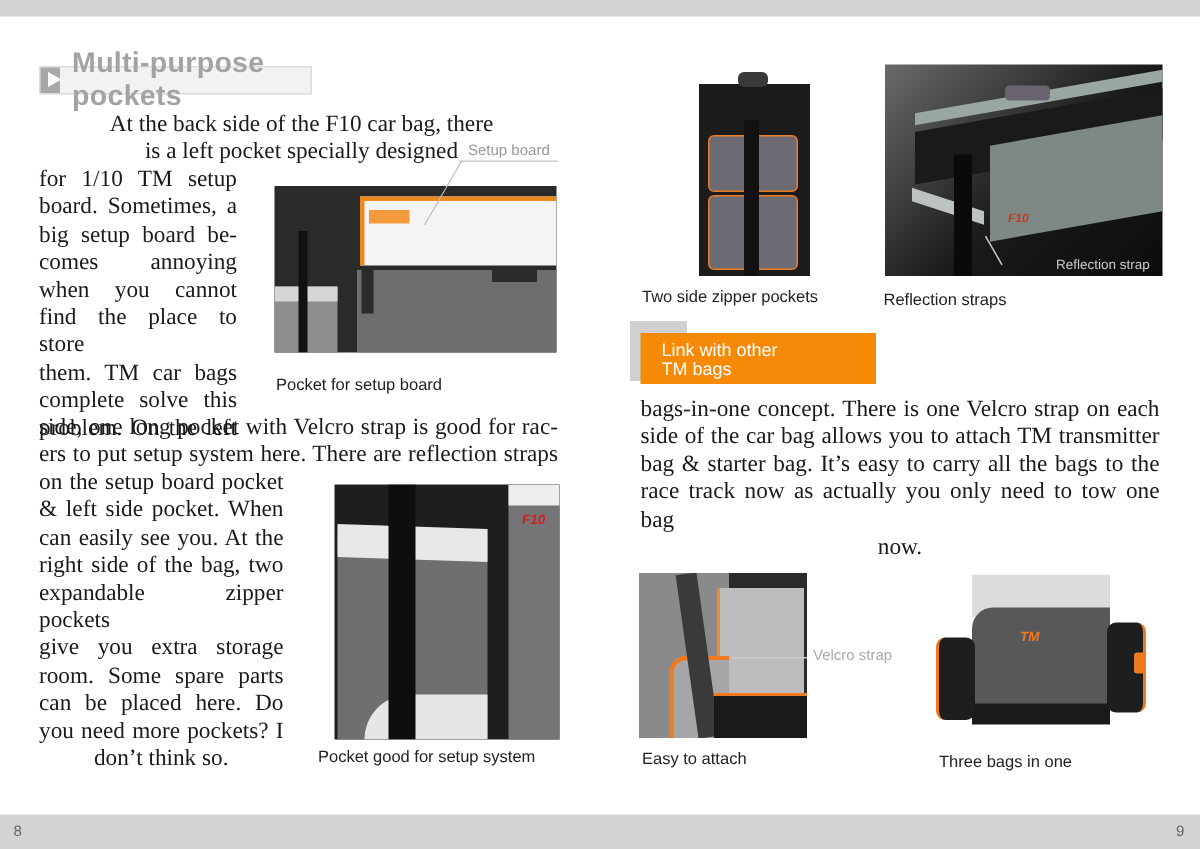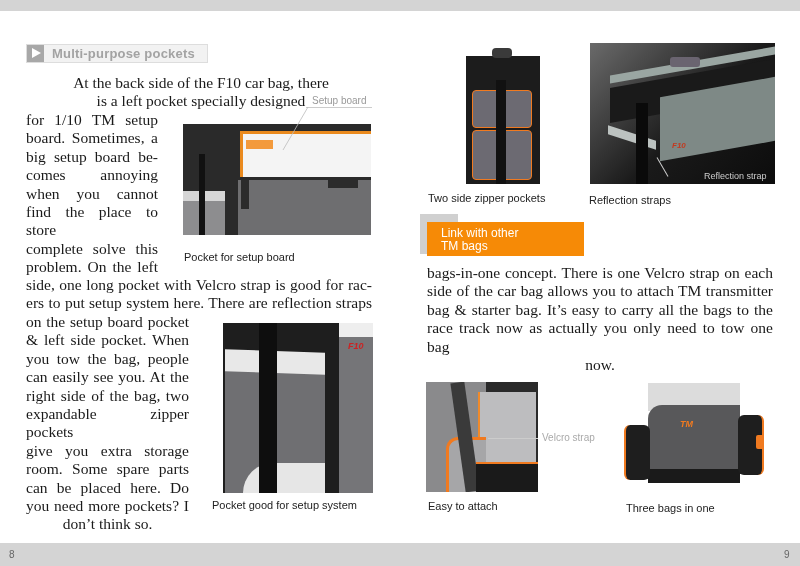--- a/index.html
+++ b/index.html
@@ -7,21 +7,21 @@
   body { position: relative; font-family: "Liberation Serif", serif; color: #1a1a1a; }
 
   .band { position: absolute; left: 0; width: 800px; background: #d4d4d4; }
   .band.top { top: 0; height: 11px; }
   .band.bottom { top: 543px; height: 23px; }
   .page-num { position: absolute; top: 549px; font-family: "Liberation Sans", sans-serif; font-size: 10px; color: #666; }
 
   .sec-head { position: absolute; left: 26px; top: 44px; width: 182px; height: 19px; border: 1px solid #ddd; background: #f2f2f2; display: flex; align-items: center; }
   .sec-head .tri { width: 17px; height: 17px; background: #a8a8a8; position: relative; margin-left: 0; }
   .sec-head .tri::after { content: ""; position: absolute; left: 5px; top: 3px; border-left: 9px solid #fff; border-top: 5.5px solid transparent; border-bottom: 5.5px solid transparent; }
-  .sec-head .label { font-family: "Liberation Sans", sans-serif; font-weight: bold; font-size: 13px; color: #a3a3a3; margin-left: 8px; letter-spacing: 0.2px; }
+  .sec-head .label { font-family: "Liberation Sans", sans-serif; font-weight: bold; font-size: 19px; color: #a3a3a3; margin-left: 8px; letter-spacing: 0.2px; }
 
   .body { font-size: 15.5px; line-height: 18.4px; position: absolute; }
   .just { text-align: justify; text-align-last: justify; }
   .line { white-space: nowrap; text-align: center; }
 
   .photo { position: absolute; overflow: hidden; }
   .caption { position: absolute; font-family: "Liberation Sans", sans-serif; font-size: 11px; color: #222; white-space: nowrap; }
   .callout { position: absolute; font-family: "Liberation Sans", sans-serif; font-size: 10px; color: #999; white-space: nowrap; }
 
   .orange-head { position: absolute; left: 427px; top: 222px; width: 157px; height: 34px; background: #f68a06; color: #fff; font-family: "Liberation Sans", sans-serif; font-weight: normal; font-size: 12px; line-height: 13px; padding: 5px 0 0 14px; }
@@ -42,33 +42,33 @@
   <div class="line">is a left pocket specially designed</div>
 </div>
 
 <div class="body" style="left:26px; top:111px; width:132px;">
   <div class="just">for 1/10 TM setup</div>
   <div class="just">board. Sometimes, a</div>
   <div class="just">big setup board be-</div>
   <div class="just">comes annoying</div>
   <div class="just">when you cannot</div>
   <div class="just">find the place to store</div>
+  <div class="just">them. TM car bags</div>
   <div class="just">complete solve this</div>
   <div class="just">problem. On the left</div>
 </div>
 
 <div class="body" style="left:26px; top:276px; width:346px;">
   <div class="just">side, one long pocket with Velcro strap is good for rac-</div>
   <div class="just">ers to put setup system here. There are reflection straps</div>
 </div>
 
 <div class="body" style="left:26px; top:313px; width:163px;">
   <div class="just">on the setup board pocket</div>
   <div class="just">&amp; left side pocket. When</div>
-  <div class="just">you tow the bag, people</div>
   <div class="just">can easily see you. At the</div>
   <div class="just">right side of the bag, two</div>
   <div class="just">expandable zipper pockets</div>
   <div class="just">give you extra storage</div>
   <div class="just">room. Some spare parts</div>
   <div class="just">can be placed here. Do</div>
   <div class="just">you need more pockets? I</div>
   <div class="line">don’t think so.</div>
 </div>
 

